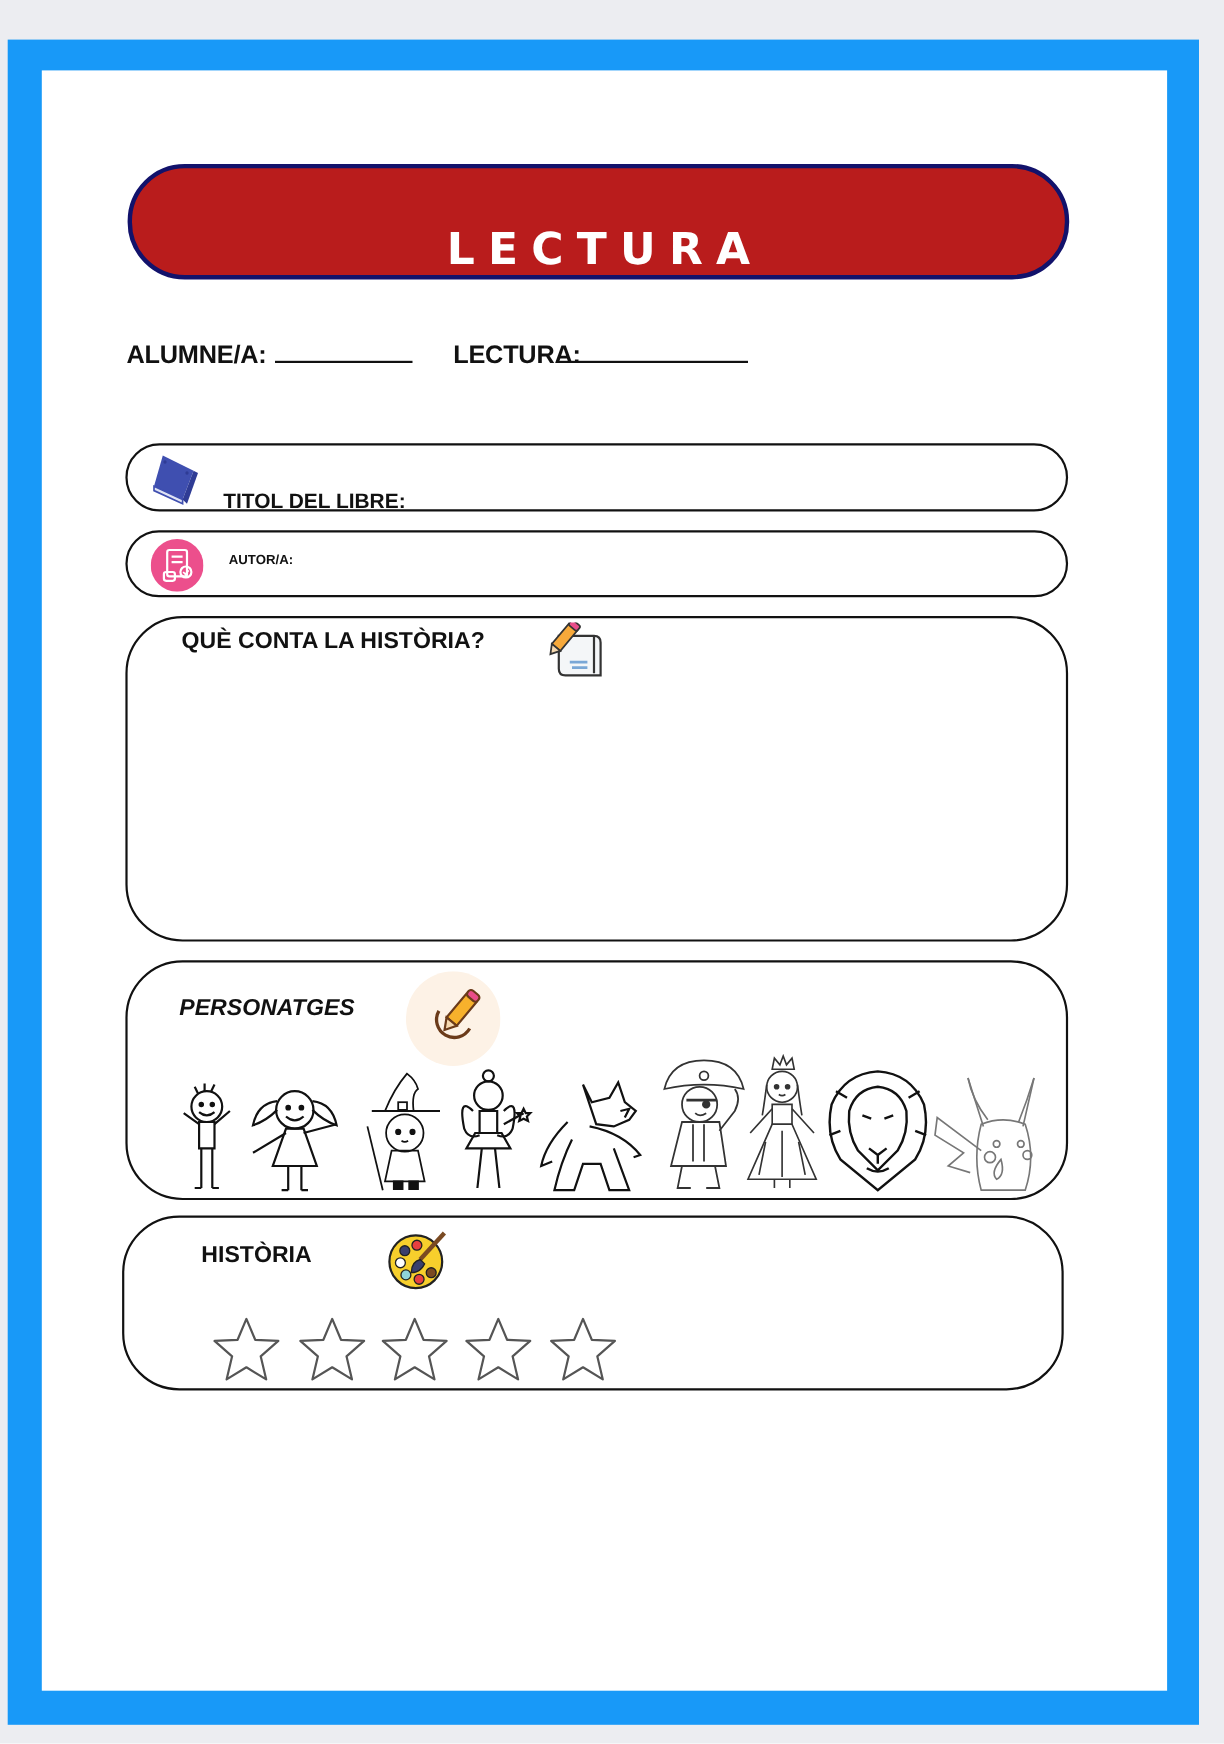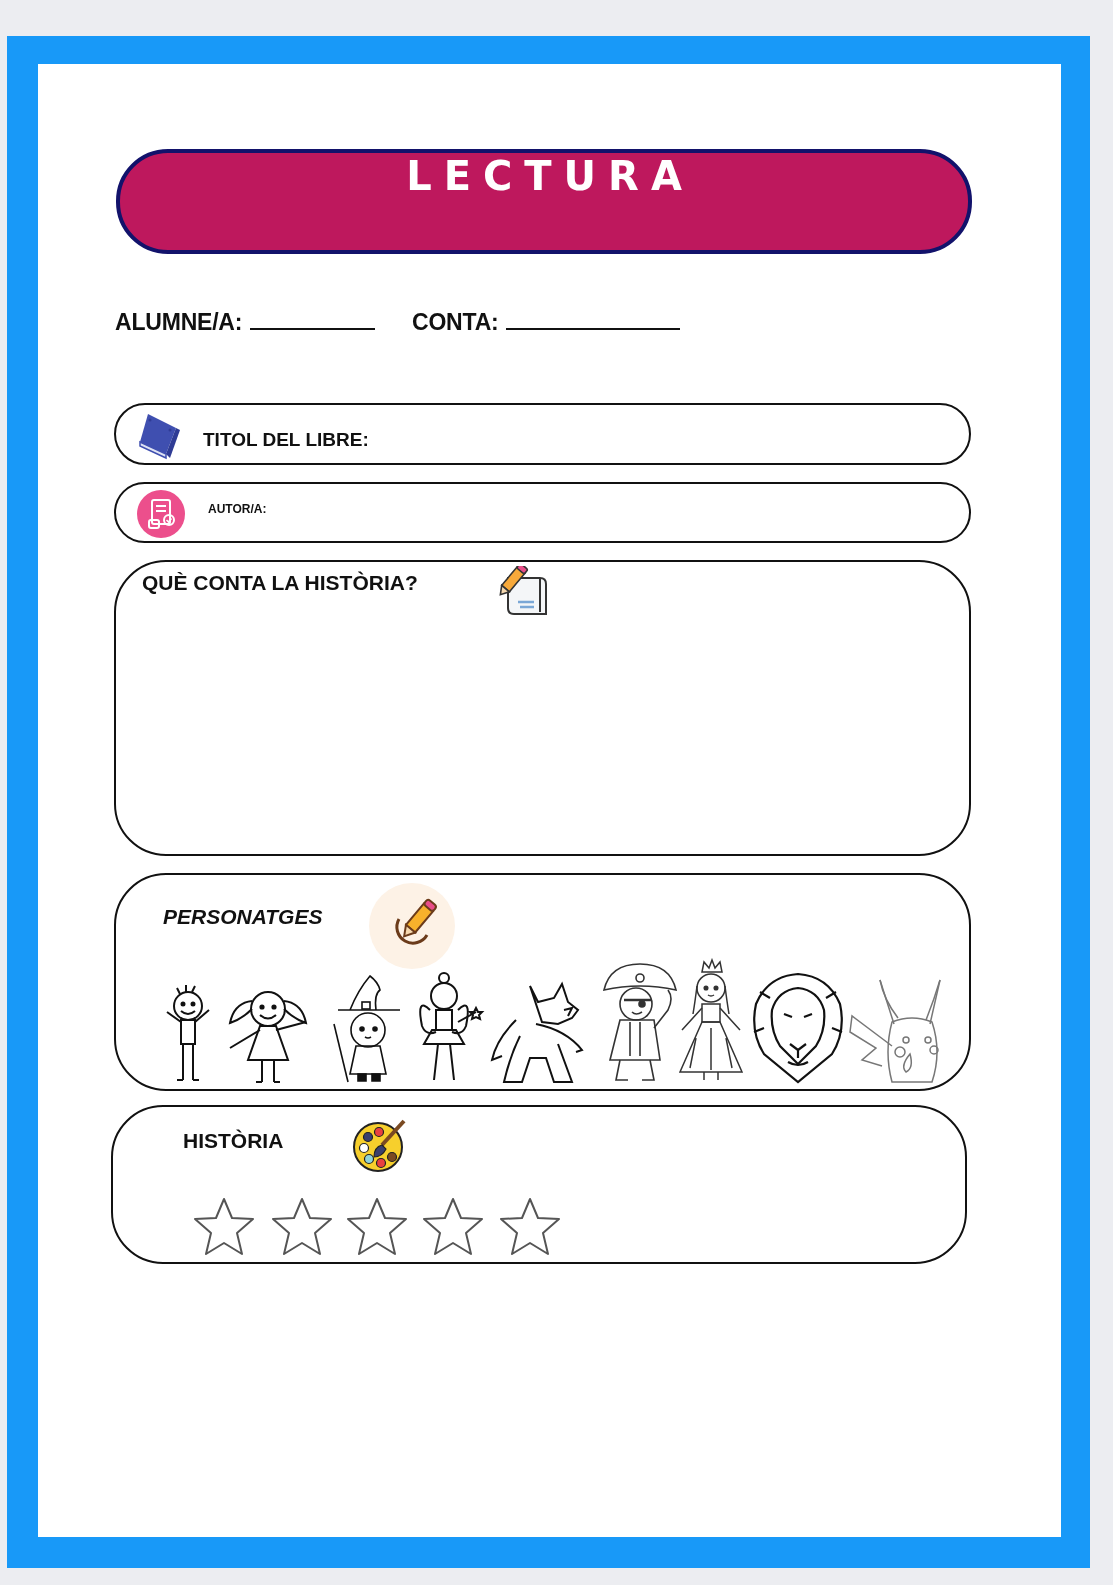--- a/index.html
+++ b/index.html
@@ -12,22 +12,22 @@
     position:absolute; left:7px; top:36px; width:1083px; height:1532px;
     background:#1899f8;
   }
   .page {
     position:absolute; left:38px; top:64px; width:1023px; height:1473px;
     background:#ffffff;
   }
   .abs { position:absolute; }
   .banner {
     left:116px; top:149px; width:848px; height:97px;
-    background:#be185d; border:4px solid #12126b; border-radius:52px;
-    display:flex; align-items:flex-start; justify-content:center;
+    background:#b91c1c; border:4px solid #12126b; border-radius:52px;
+    display:flex; align-items:flex-end; justify-content:center;
   }
   .banner-title {
     color:#ffffff; font-family:"DejaVu Sans", sans-serif; font-weight:bold;
     font-size:40px; letter-spacing:12px; padding-left:12px;
   }
   .lbl { font-weight:bold; font-size:23px; color:#111; letter-spacing:-0.2px; }
   .line { position:absolute; height:0; border-top:2px solid #111; }
   .box { position:absolute; border:2.5px solid #111; background:#fff; box-sizing:border-box; }
   .pill { border-radius:32px; }
   .big { border-radius:52px; }
@@ -40,47 +40,47 @@
 
 <div class="frame"></div>
 <div class="page"></div>
 
 <div class="abs banner">
   <span class="banner-title">LECTURA</span>
 </div>
 
 <span class="abs lbl" style="left:115px; top:309px;">ALUMNE/A:</span>
 <div class="line" style="left:250px; top:328px; width:125px;"></div>
-<span class="abs lbl" style="left:412px; top:309px;">CONTA:</span>
+<span class="abs lbl" style="left:412px; top:309px;">LECTURA:</span>
 <div class="line" style="left:506px; top:328px; width:174px;"></div>
 
 <div class="box pill" style="left:114px; top:403px; width:857px; height:62px;"></div>
 <svg class="abs" style="left:136px; top:410px;" width="52" height="50" viewBox="0 0 52 50">
   <path d="M12 4 L40 18 L30 44 L4 32 Z" fill="#3f4fb0"></path>
   <path d="M4 32 L30 44 L30 48 L4 36 Z" fill="#dfe3f4" stroke="#3f4fb0" stroke-width="1.5"></path>
   <path d="M30 44 L40 18 L44 20 L34 48 Z" fill="#2f3c95"></path>
   <circle cx="14" cy="10" r="1.5" fill="#2f3c95"></circle>
   <circle cx="34" cy="20" r="1.5" fill="#2f3c95"></circle>
 </svg>
-<span class="title-txt" style="left:203px; top:429px; font-size:19px;">TITOL DEL LIBRE:</span>
+<span class="title-txt" style="left:203px; top:446px; font-size:19px;">TITOL DEL LIBRE:</span>
 
 <div class="box pill" style="left:114px; top:482px; width:857px; height:61px;"></div>
 <svg class="abs" style="left:137px; top:490px;" width="48" height="48" viewBox="0 0 48 48">
   <circle cx="24" cy="24" r="24" fill="#ec4f8c"></circle>
   <rect x="15" y="10" width="18" height="24" rx="2" fill="none" stroke="#fff" stroke-width="2"></rect>
   <line x1="19" y1="16" x2="29" y2="16" stroke="#fff" stroke-width="2"></line>
   <line x1="19" y1="21" x2="29" y2="21" stroke="#fff" stroke-width="2"></line>
   <circle cx="32" cy="30" r="5" fill="none" stroke="#fff" stroke-width="2"></circle>
   <path d="M29.5 30 l2 2 l3 -3.5" fill="none" stroke="#fff" stroke-width="1.6"></path>
   <rect x="12" y="30" width="10" height="8" rx="2" fill="none" stroke="#fff" stroke-width="2"></rect>
 </svg>
 <span class="title-txt" style="left:208px; top:502px; font-size:12px;">AUTOR/A:</span>
 
 <div class="box big" style="left:114px; top:560px; width:857px; height:296px;"></div>
-<span class="title-txt" style="left:142px; top:571px;">QUÈ CONTA LA HISTÒRIA?</span>
+<span class="title-txt" style="left:165px; top:571px;">QUÈ CONTA LA HISTÒRIA?</span>
 <svg class="abs" style="left:496px; top:566px;" width="54" height="52" viewBox="0 0 54 52">
   <path d="M12 12 H44 Q50 12 50 18 V48 H18 Q12 48 12 42 Z" fill="#f4f6f8" stroke="#333" stroke-width="2"></path>
   <path d="M44 12 V46" stroke="#333" stroke-width="2"></path>
   <line x1="22" y1="36" x2="38" y2="36" stroke="#7aa7d6" stroke-width="2.5"></line>
   <line x1="24" y1="41" x2="38" y2="41" stroke="#7aa7d6" stroke-width="2.5"></line>
   <g transform="rotate(40 18 14)">
     <rect x="12" y="2" width="10" height="24" fill="#f7a93a" stroke="#333" stroke-width="1.6"></rect>
     <rect x="12" y="-3" width="10" height="6" rx="2" fill="#e84d89" stroke="#333" stroke-width="1.6"></rect>
     <path d="M12 26 L17 34 L22 26 Z" fill="#f6d9b0" stroke="#333" stroke-width="1.6"></path>
   </g>

